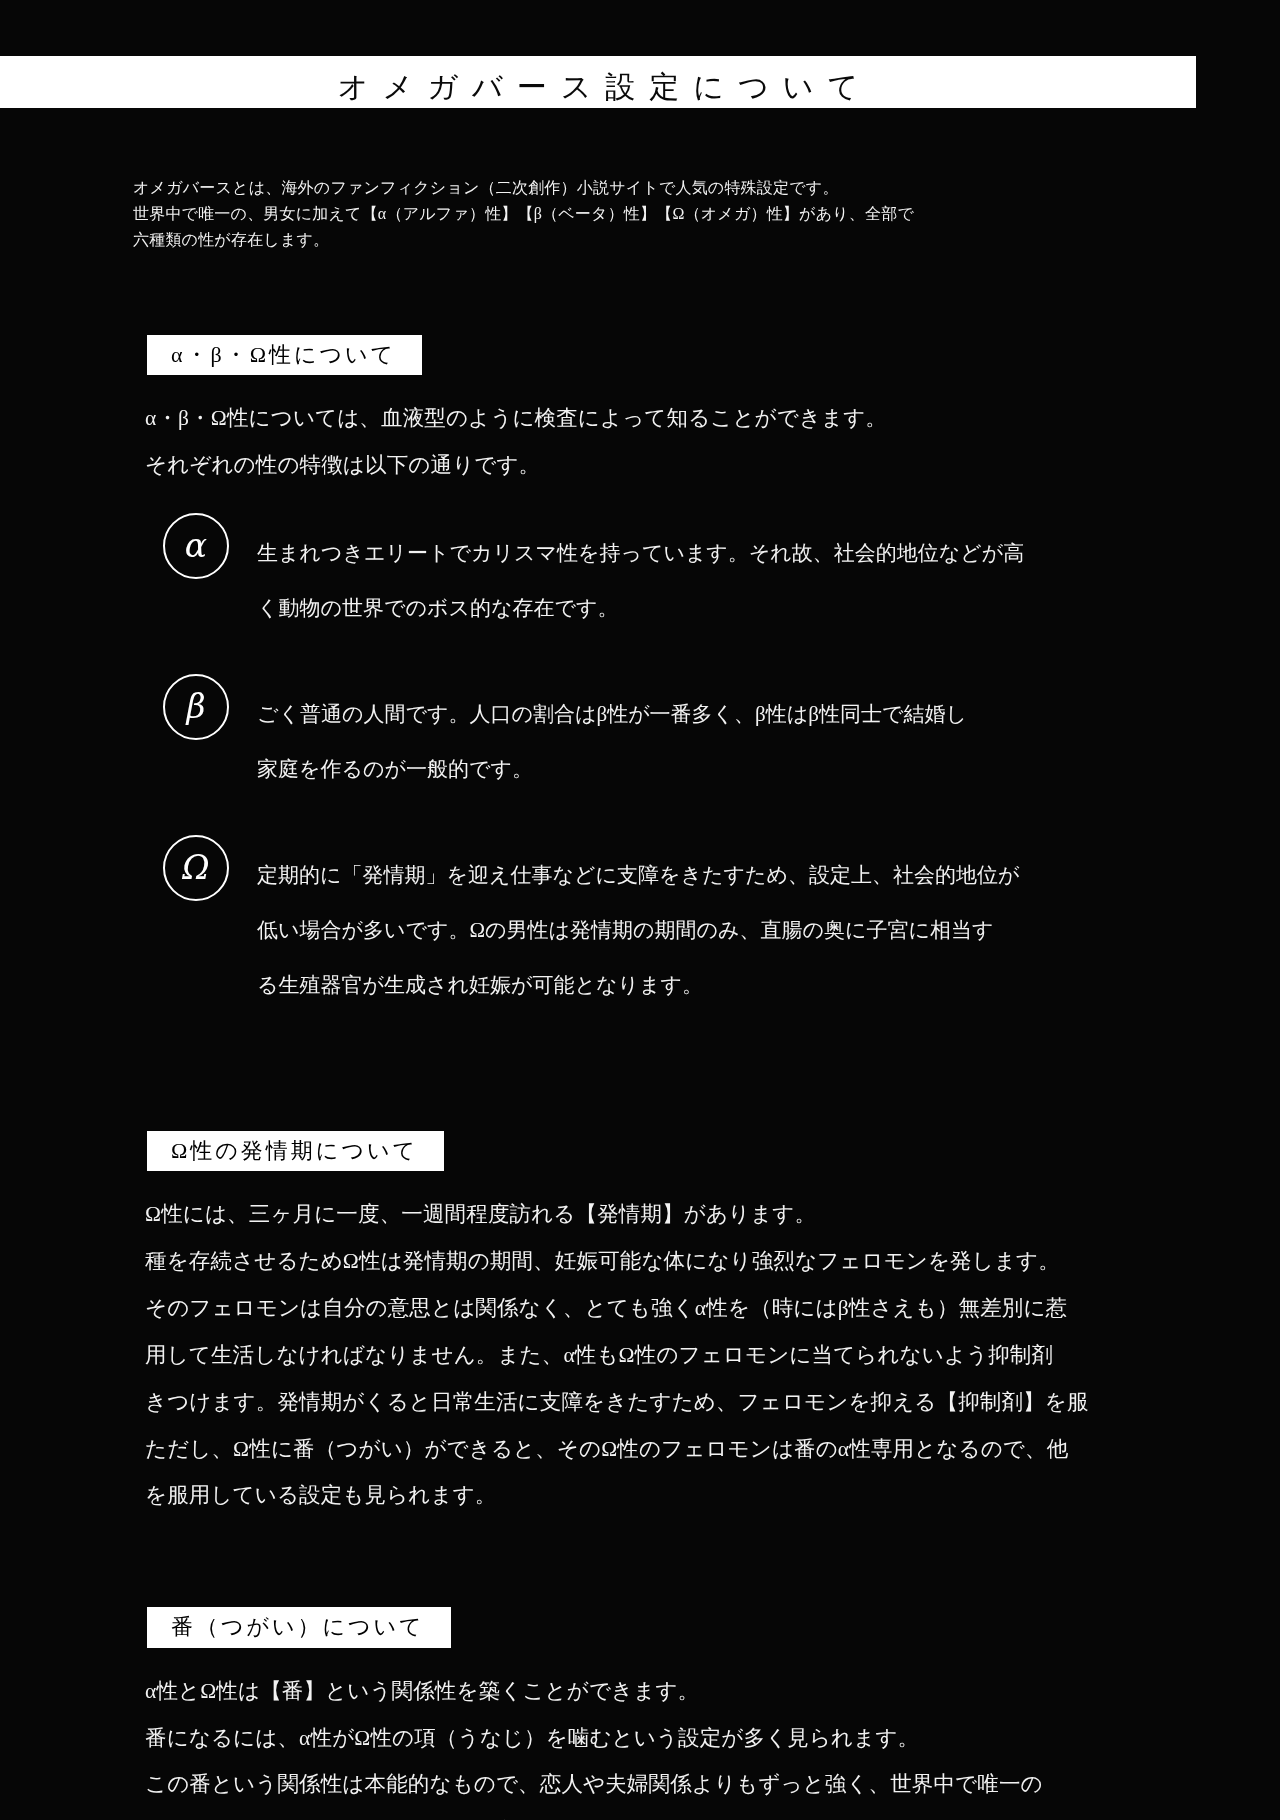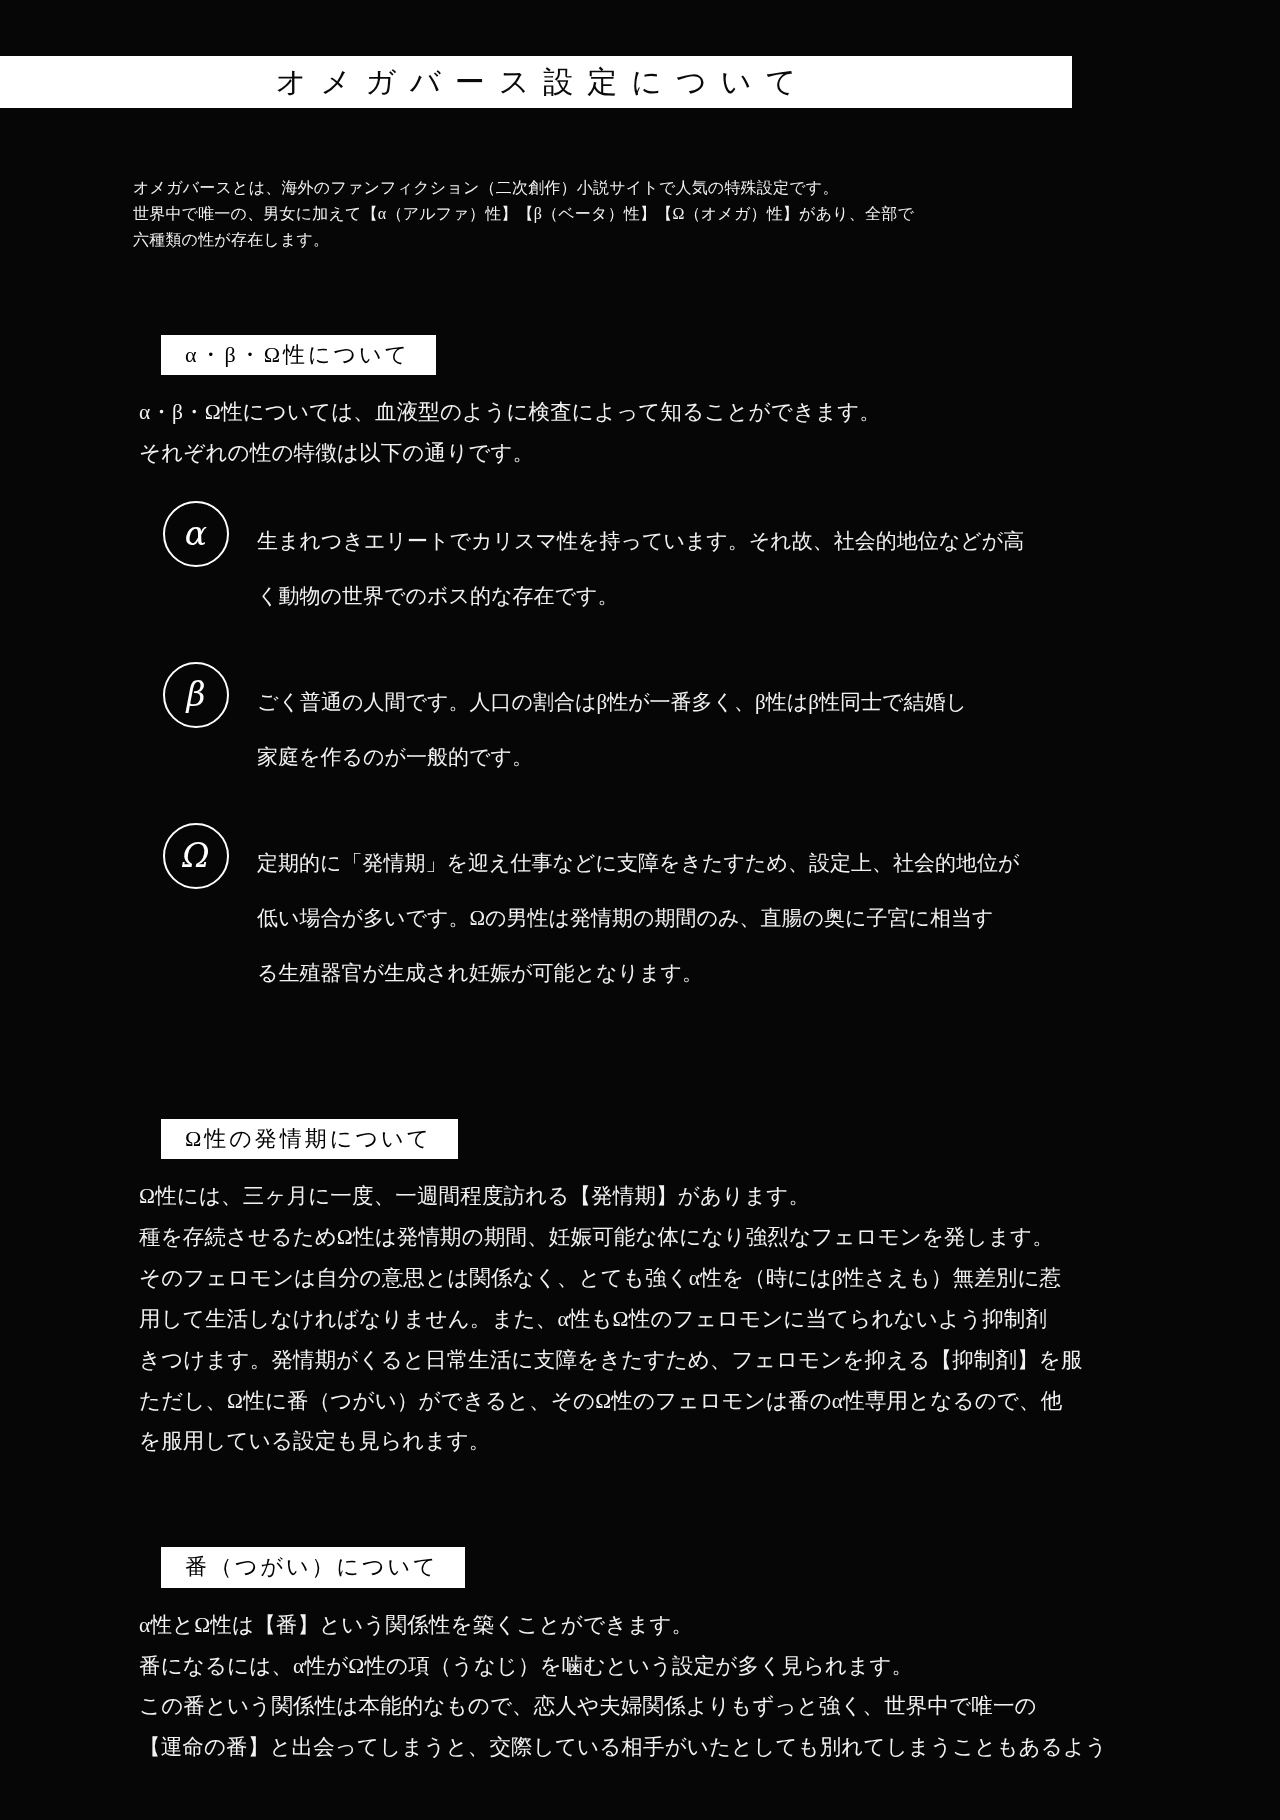--- a/index.html
+++ b/index.html
@@ -20,25 +20,25 @@
     position: absolute;
     inset: 0;
     background: #060606;
   }
 
   
   .title-banner {
     position: absolute;
     top: 56px;
     left: 0;
-    width: 1072px;
+    width: 1196px;
     height: 52px;
     background: #ffffff;
     display: flex;
-    align-items: center;
+    align-items: flex-end;
     justify-content: center;
   }
   .title-banner .title-text {
     color: #0a0a0a;
     font-size: 30px;
     letter-spacing: 14px;
     font-family: "Liberation Serif", "DejaVu Serif", serif;
     padding-left: 14px;
     white-space: nowrap;
   }
@@ -62,31 +62,31 @@
 
   
   .section { margin-top: 0; }
   .section-head {
     display: inline-block;
     background: #ffffff;
     color: #000000;
     font-size: 22px;
     padding: 6px 26px 7px 24px;
     letter-spacing: 3px;
-    margin-left: 28px;
+    margin-left: 14px;
     line-height: 1.25;
   }
 
   .body-text {
     font-size: 21.5px;
     line-height: 1.62;
     letter-spacing: 0.15px;
     color: #f2f2f2;
   }
-  .body-text p { margin: 6px; }
+  .body-text p { margin: 12px; }
 
   
   .traits {
     margin-top: 28px;
     margin-left: 30px;
   }
   .trait-row {
     display: flex;
     align-items: flex-start;
     margin-bottom: 26px;

